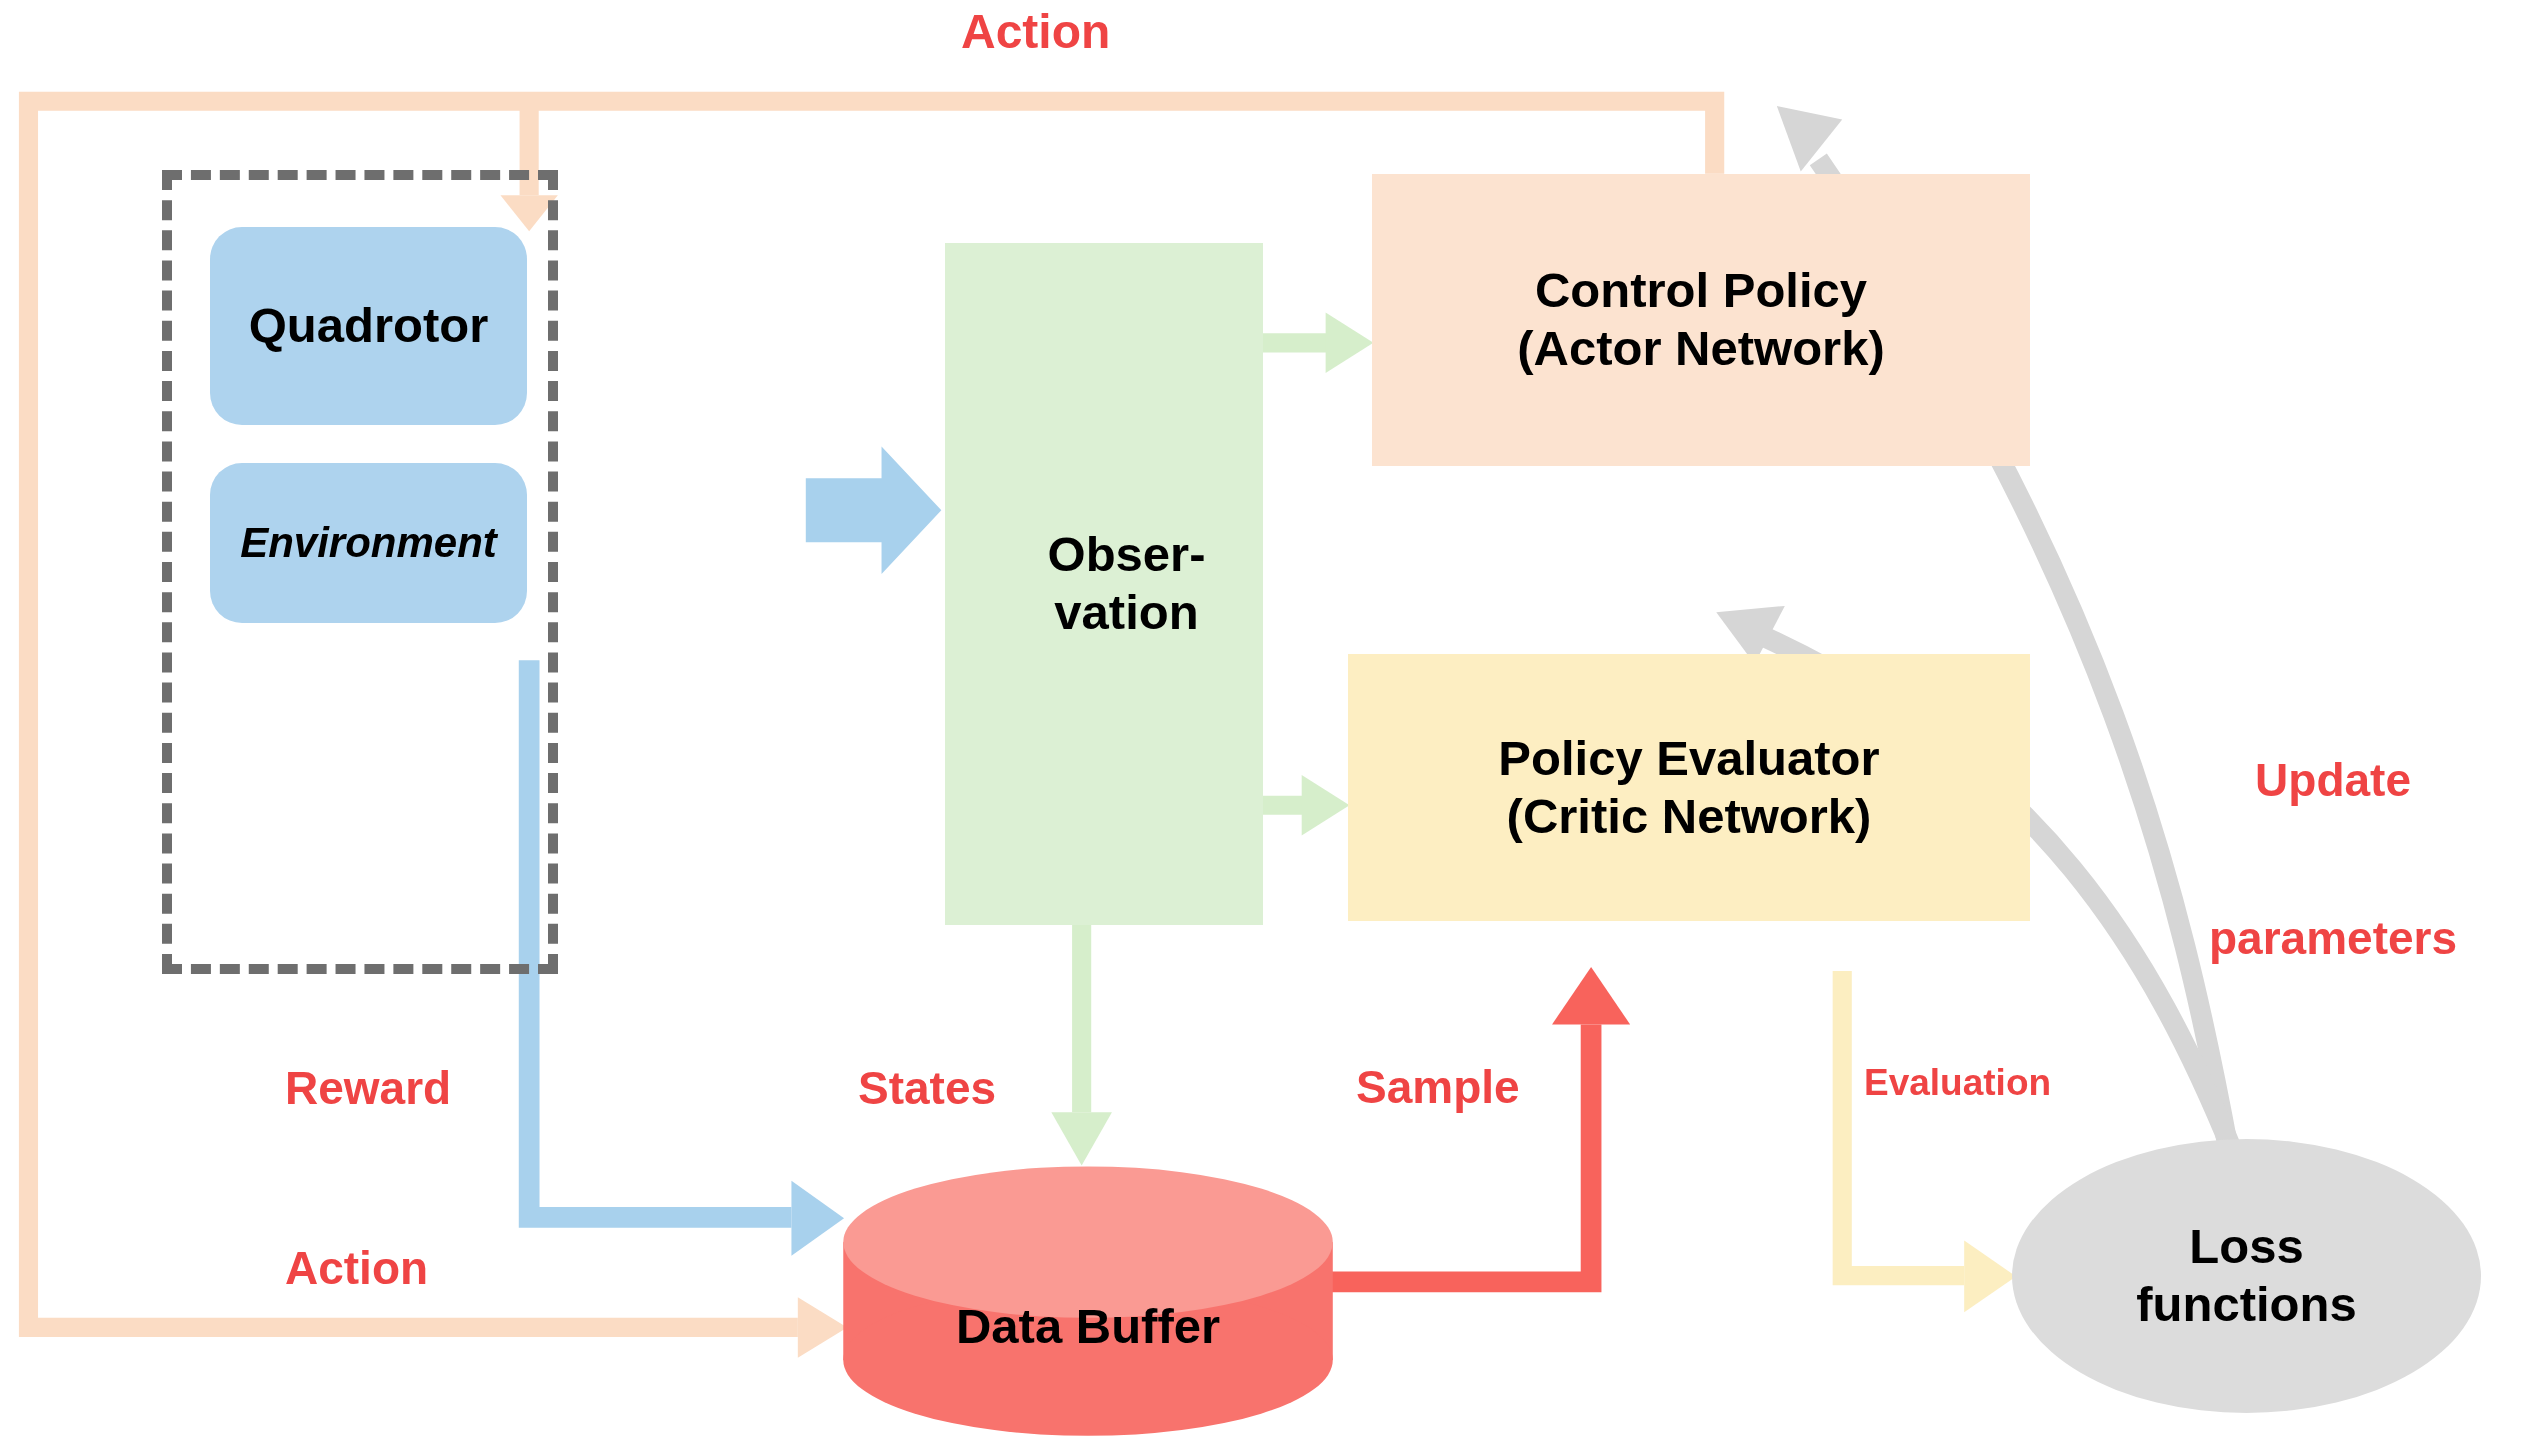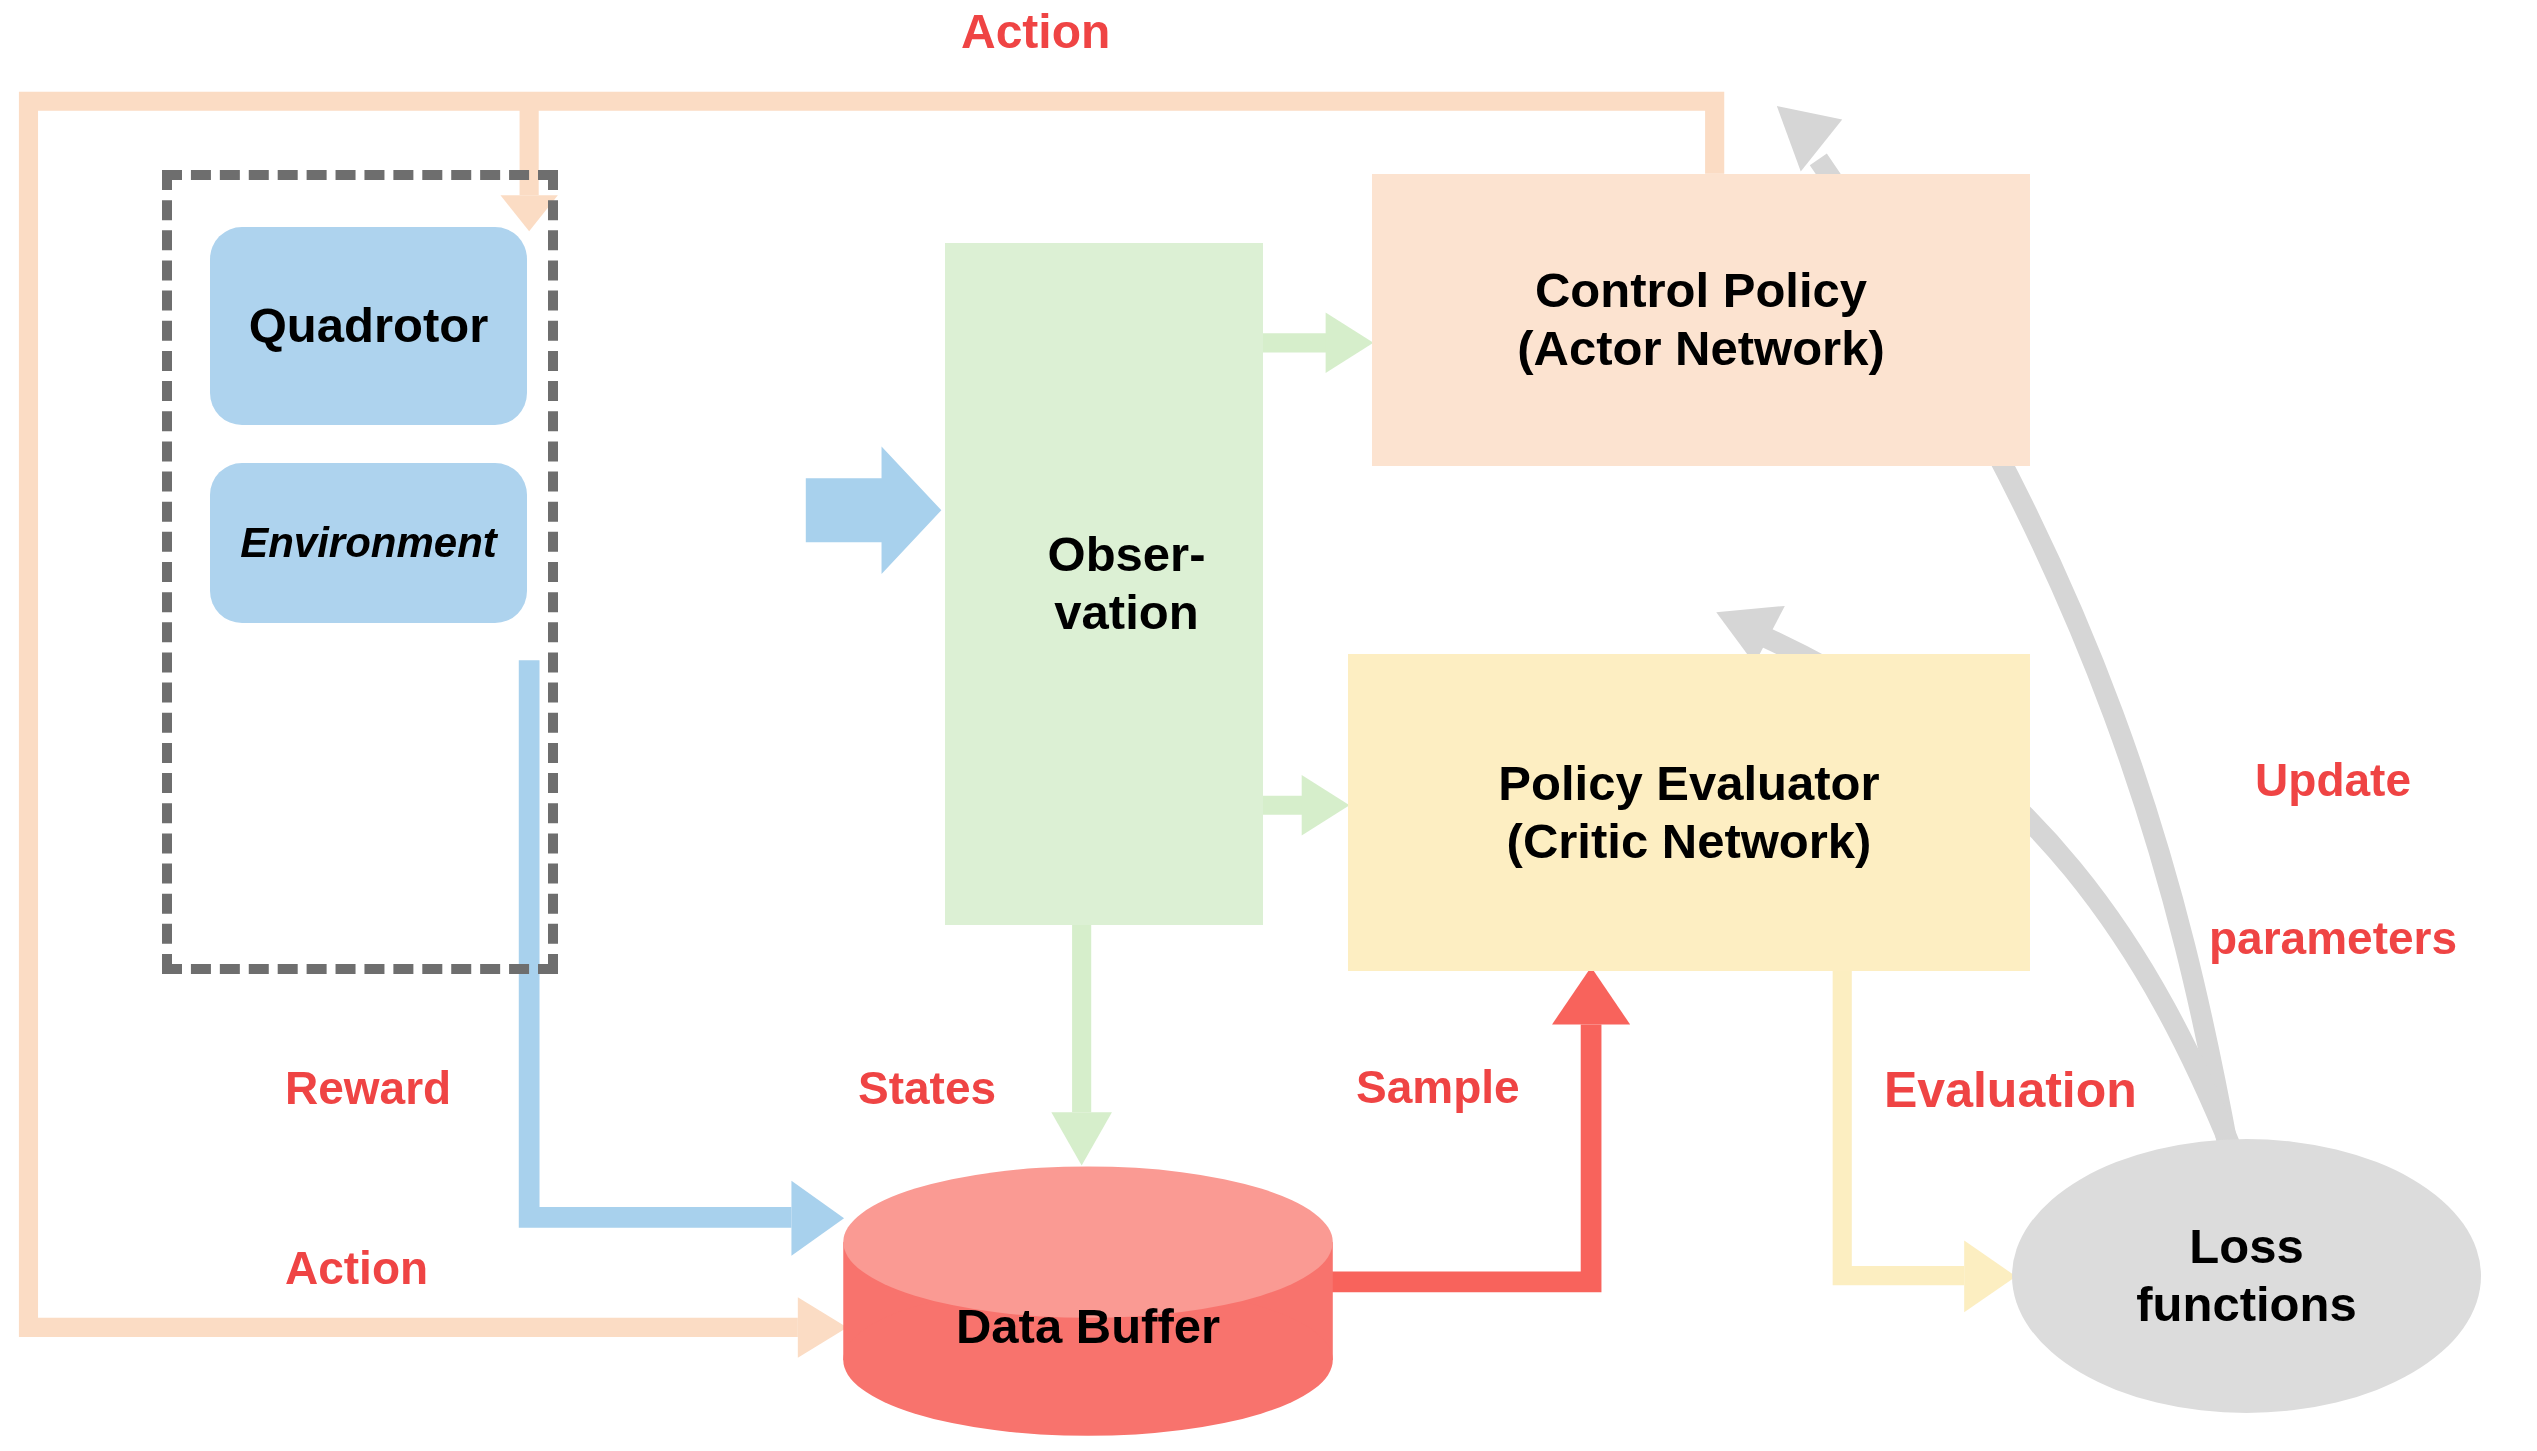--- a/index.html
+++ b/index.html
@@ -60,21 +60,21 @@
     background: #dcf0d4;
     font-size: 49px;
     padding-left: 45px;
   }
   #node-control-policy {
     left: 1372px; top: 174px; width: 658px; height: 292px;
     background: #fce3d0;
     font-size: 49px;
   }
   #node-policy-evaluator {
-    left: 1348px; top: 654px; width: 682px; height: 317px;
+    left: 1348px; top: 654px; width: 682px; height: 267px;
     background: #fdeec2;
     font-size: 49px;
   }
   #node-data-buffer {
     left: 843px; top: 1167px; width: 490px; height: 230px;
     font-size: 49px;
     background: transparent;
     align-items: flex-end;
     padding-bottom: 41px;
     box-sizing: border-box;
@@ -84,21 +84,21 @@
     background: #dcdcdc;
     border-radius: 50%;
     font-size: 49px;
   }
   
   #label-action-top { left: 961px; top: 4px; font-size: 48px; }
   #label-action-bottom { left: 285px; top: 1242px; font-size: 46px; }
   #label-reward { left: 285px; top: 1062px; font-size: 46px; }
   #label-states { left: 858px; top: 1062px; font-size: 46px; }
   #label-sample { left: 1356px; top: 1061px; font-size: 46px; }
-  #label-evaluation { left: 1864px; top: 1062px; font-size: 50px; margin-left: 20px; }
+  #label-evaluation { left: 1864px; top: 1062px; font-size: 37px; }
   #label-update-parameters { left: 2209px; top: 648px; font-size: 46px; text-align: center; }
 </style>
 </head>
 <body>
 
 <div id="stage">
 
   <svg id="svg-layer" viewBox="0 0 3182 1820">
 
     <g>

